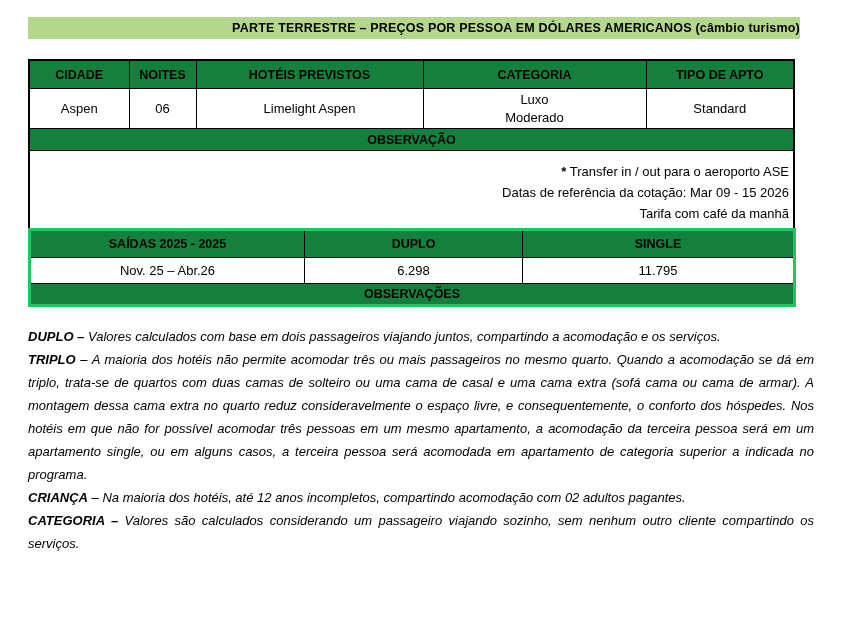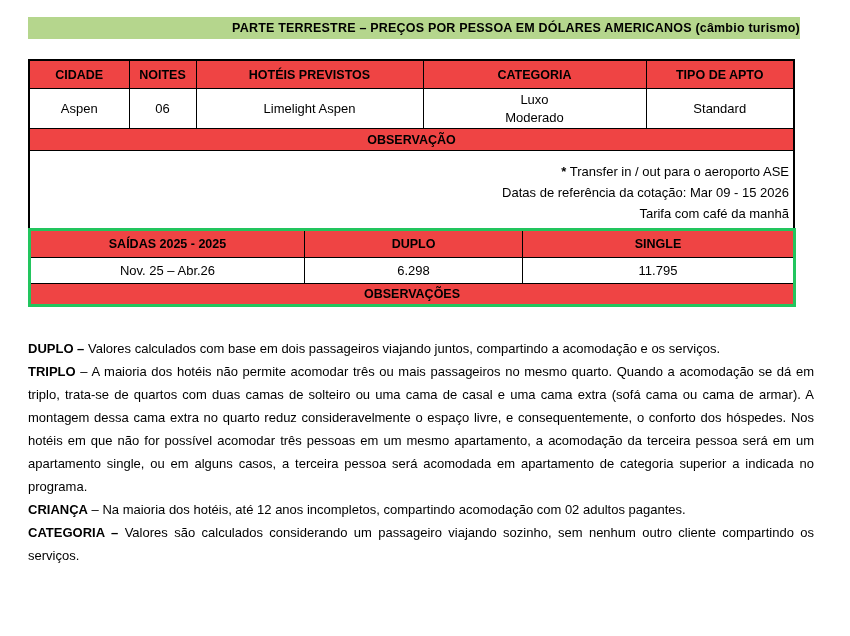--- a/index.html
+++ b/index.html
@@ -35,21 +35,21 @@
   .main-table { margin-top: 20px; border: 2px solid #000; }
   .saidas-table { margin-top: -2px; border: 3px solid #22c55e; }
   th, td {
     border: 1px solid #000;
     padding: 0;
     text-align: center;
     vertical-align: middle;
     overflow: hidden;
   }
   th.green, td.green {
-    background: #ef4444;
+    background: #15803d;
     font-weight: bold;
     font-size: 12.5px;
   }
   .main-table .header-row th { height: 27px; }
   .main-table .data-row td {
     height: 39px;
     font-size: 13px;
     font-weight: normal;
   }
   td.cell-categoria { white-space: pre-line; line-height: 18px; }
@@ -58,22 +58,23 @@
     text-align: right;
     padding: 10px 4px 4px 4px;
     font-size: 13px;
   }
   .obs-line { line-height: 21px; white-space: nowrap; }
   .obs-bullet { font-weight: bold; }
   .saidas-table .header-row th { height: 26px; }
   .saidas-table .values-row td { height: 25px; font-size: 13px; font-weight: normal; }
   td.obs2-band { height: 20px; }
   .paragraphs {
-    margin-top: 30px;
+    margin-top: 18px;
     width: 786px;
+    font-style: italic;
     font-size: 13px;
     line-height: 23px;
     text-align: justify;
   }
   .paragraphs p { margin: 0; }
   .lead { font-weight: bold; }
 </style>
 </head>
 <body>
 

